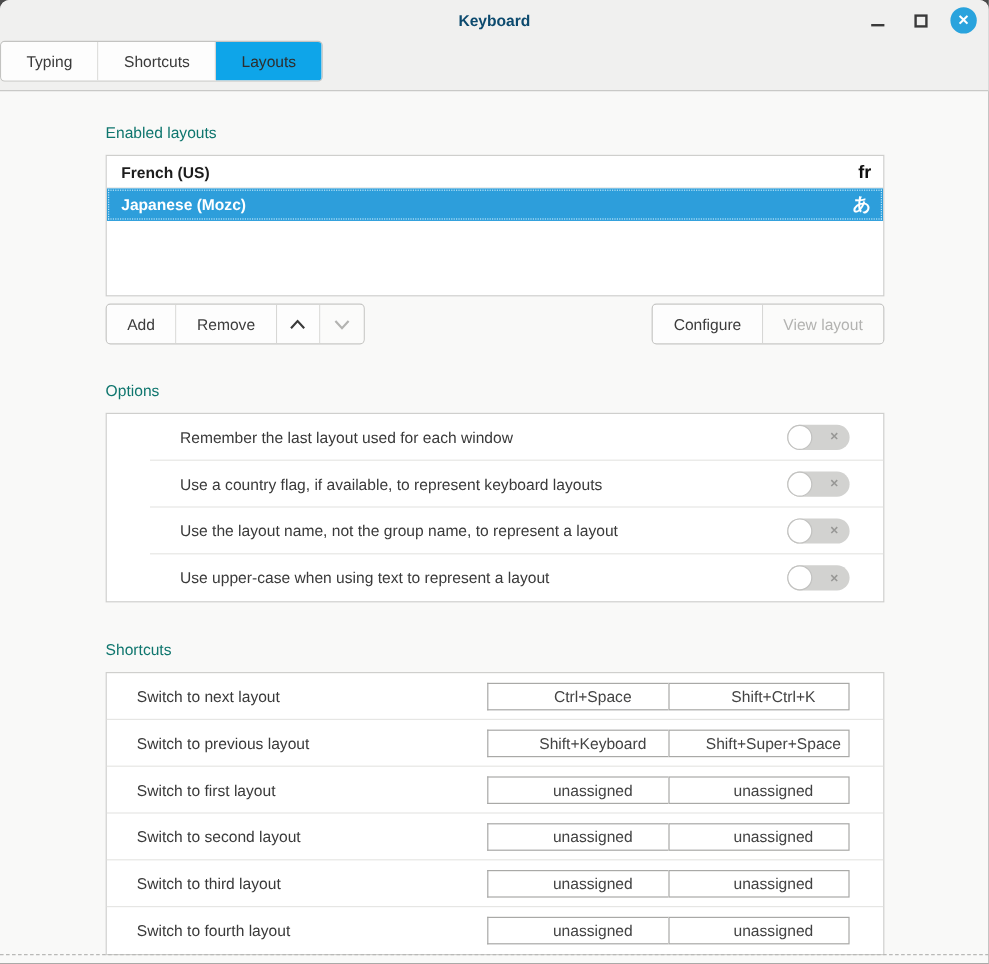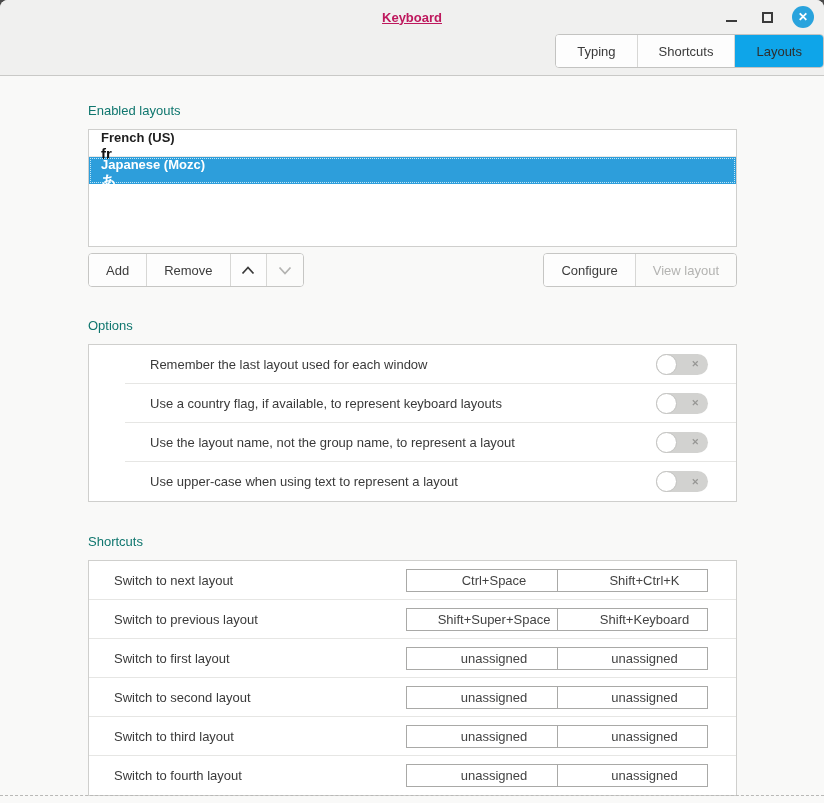--- a/index.html
+++ b/index.html
@@ -22,42 +22,42 @@
     height: 76px;
     background: #f0f0ef;
     border-bottom: 1px solid #c9c9c7;
   }
   .titlebar {
     position: relative;
     height: 34px;
     display: flex; align-items: center; justify-content: center;
   }
   .titlebar .title {
-    font-weight: bold; color: #be185d; font-size: 13px; text-decoration: underline;
+    font-weight: bold; color: #0c4a6e; font-size: 13px;
   }
   .win-controls {
     position: absolute; right: 10px; top: 0; height: 34px;
     display: flex; align-items: center; gap: 14px;
   }
   .wc-btn {
     width: 22px; height: 22px;
     display: flex; align-items: center; justify-content: center;
     cursor: default; color: #3a3a3a;
   }
   .wc-min .bar { display:block; width: 11px; height: 2px; background: #3a3a3a; margin-top: 8px; }
   .wc-max .sq { display:block; width: 11px; height: 11px; border: 2px solid #3a3a3a; background: transparent; }
   .wc-close {
     width: 22px; height: 22px; border-radius: 50%;
     background: #29a3dd; color: #ffffff;
     font-size: 12px; font-weight: bold; line-height: 1;
   }
   
   .tabs-row {
     height: 42px;
-    display: flex; justify-content: flex-end; align-items: flex-start;
+    display: flex; justify-content: flex-start; align-items: flex-start;
   }
   .tab-group {
     display: flex; height: 34px;
     border: 1px solid #c3c3c1;
     border-radius: 4px;
     overflow: hidden;
     background: #fdfdfd;
   }
   .tab-btn {
     padding: 0 21px;
@@ -77,26 +77,25 @@
   
   .listbox {
     width: 649px; height: 118px;
     background: #ffffff;
     border: 1px solid #cfcfcd;
     margin-bottom: 6px;
     overflow: hidden;
   }
   .layout-row {
     height: 27px;
-    display: flex; align-items: flex-start;
+    display: flex; align-items: center;
     padding: 0 10px 0 12px;
     border-bottom: 1px solid #e8e8e6;
     cursor: pointer;
     background: #ffffff;
-    flex-direction: column;
   }
   .layout-row .lname { font-weight: bold; color: #1d1d1d; flex: 1; }
   .layout-row .lbadge { font-weight: bold; color: #111111; font-size: 15px; }
   .layout-row.selected {
     background: #2d9edb;
     border-bottom-color: #2d9edb;
     outline: 1px dotted #bfe6f8;
     outline-offset: -2px;
   }
   .layout-row.selected .lname, .layout-row.selected .lbadge { color: #ffffff; }
@@ -282,22 +281,22 @@
       <div class="sc-row">
         <span class="sc-label">Switch to next layout</span>
         <div class="bind-group">
           <div class="bind-cell">Ctrl+Space</div>
           <div class="bind-cell">Shift+Ctrl+K</div>
         </div>
       </div>
       <div class="sc-row">
         <span class="sc-label">Switch to previous layout</span>
         <div class="bind-group">
+          <div class="bind-cell">Shift+Keyboard</div>
           <div class="bind-cell">Shift+Super+Space</div>
-          <div class="bind-cell">Shift+Keyboard</div>
         </div>
       </div>
       <div class="sc-row">
         <span class="sc-label">Switch to first layout</span>
         <div class="bind-group">
           <div class="bind-cell">unassigned</div>
           <div class="bind-cell">unassigned</div>
         </div>
       </div>
       <div class="sc-row">

